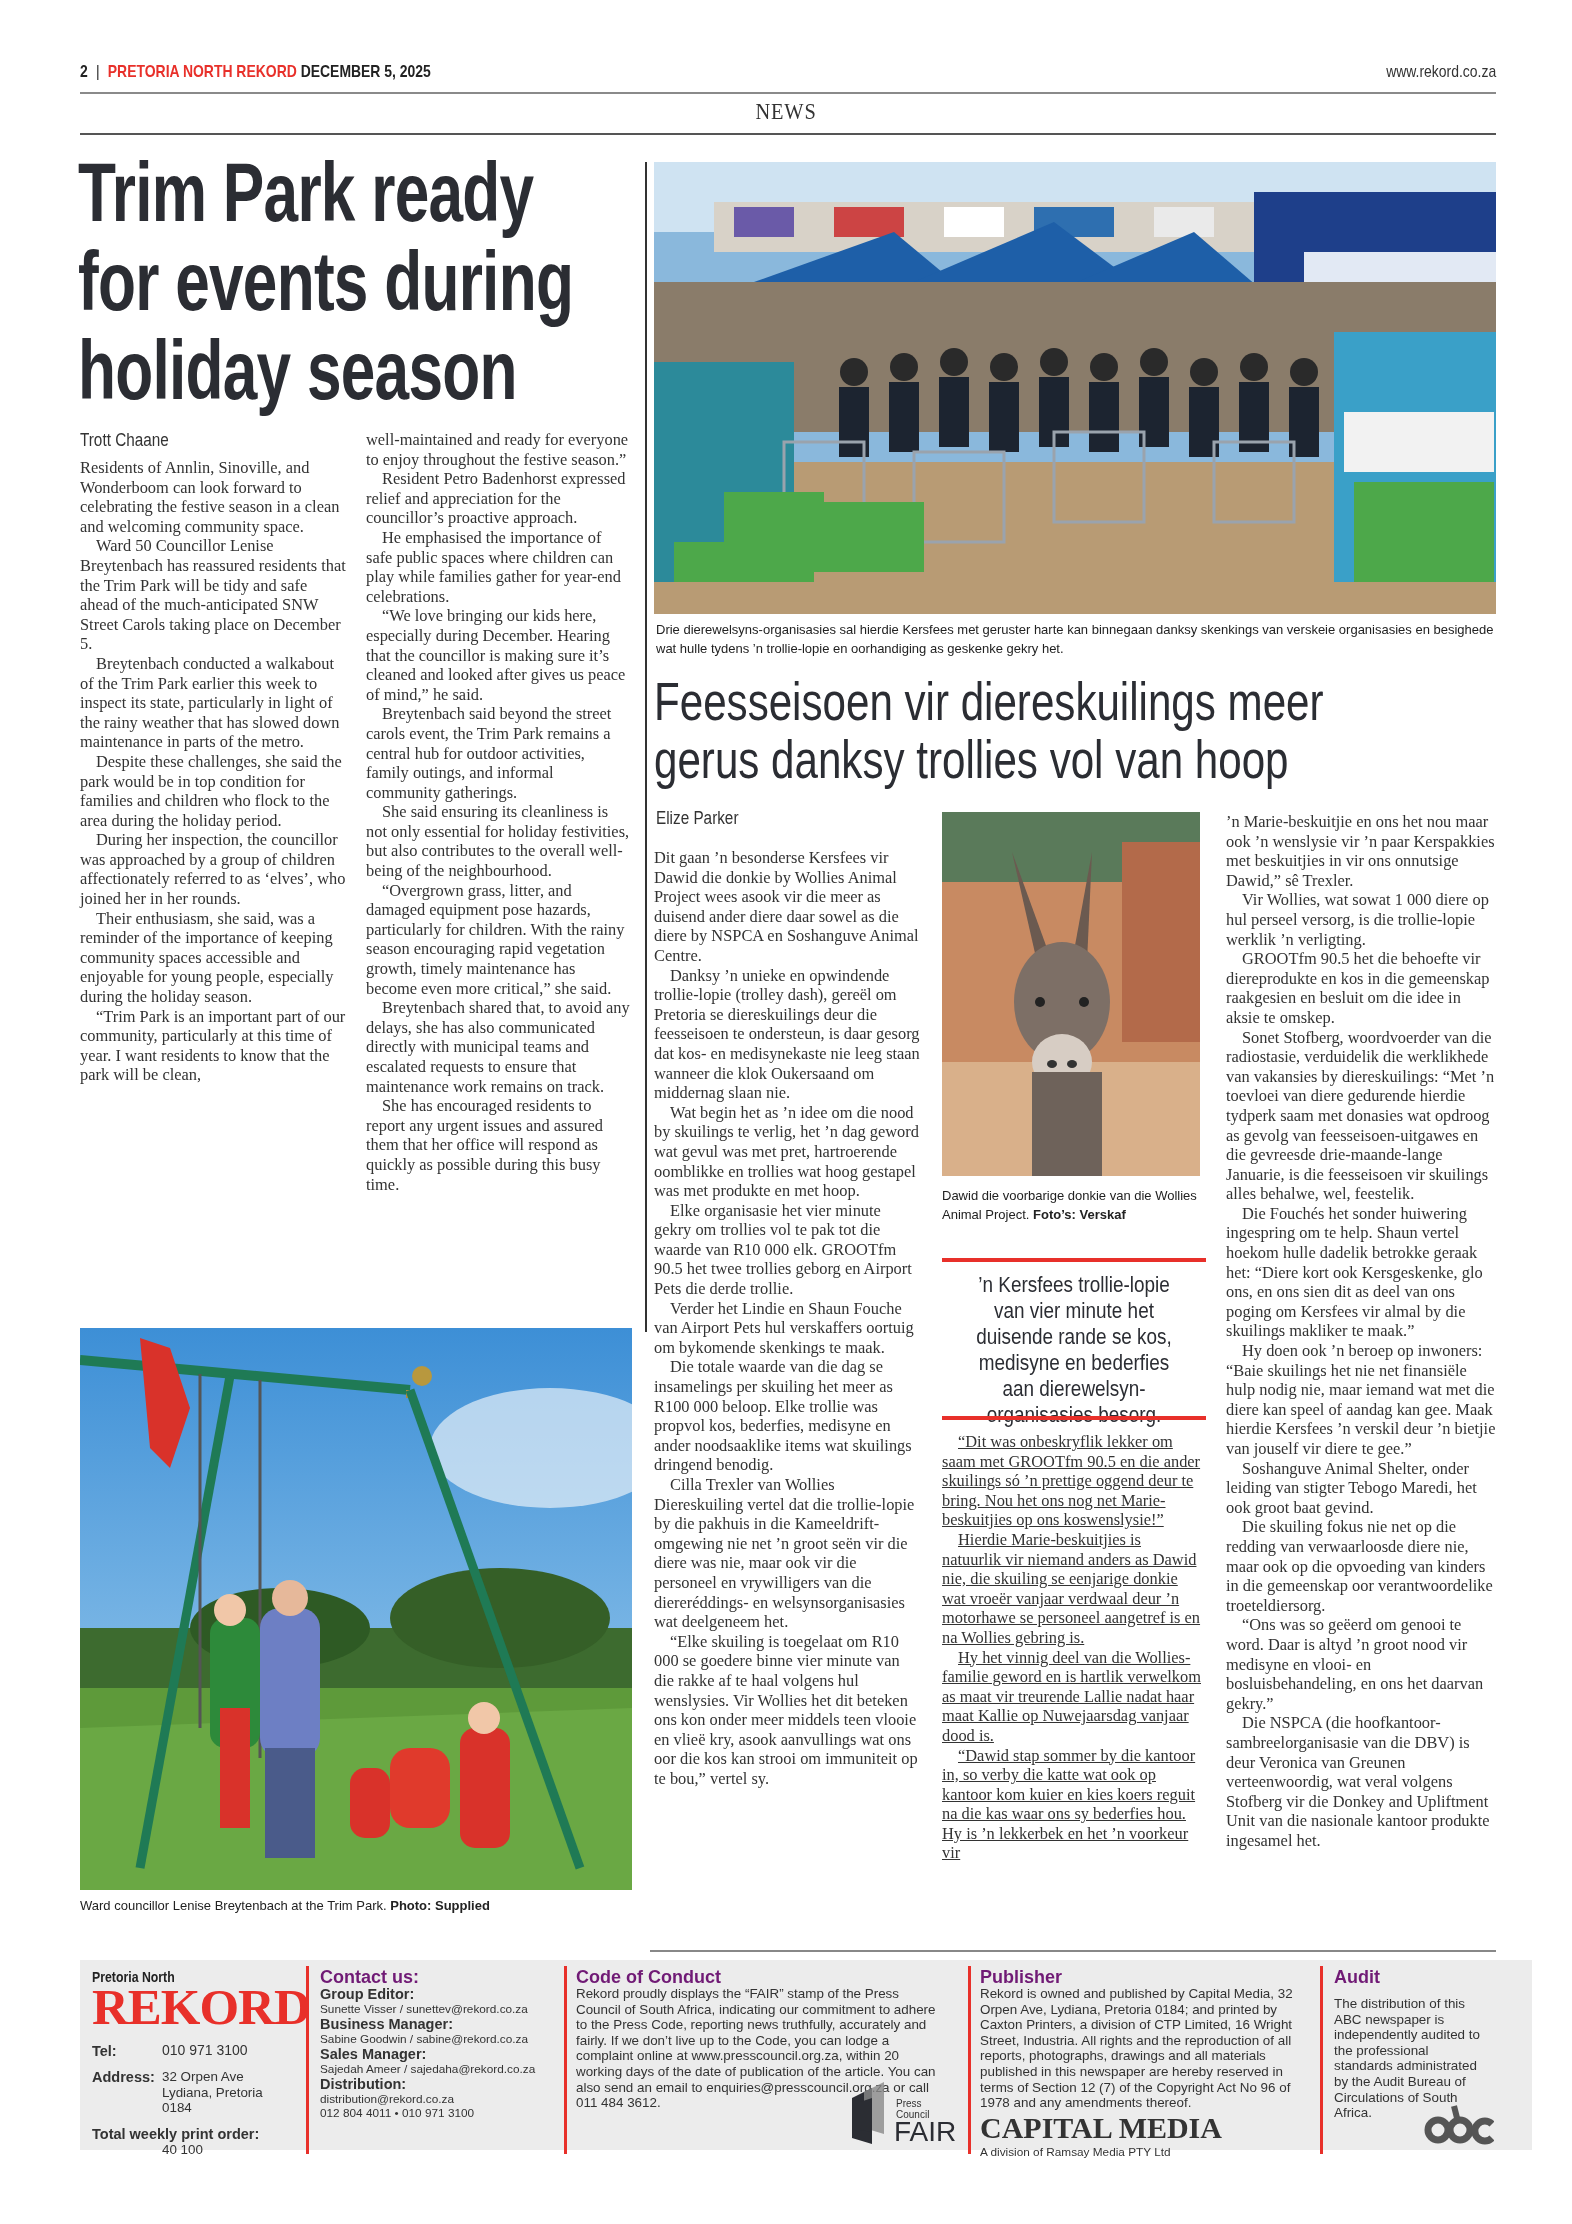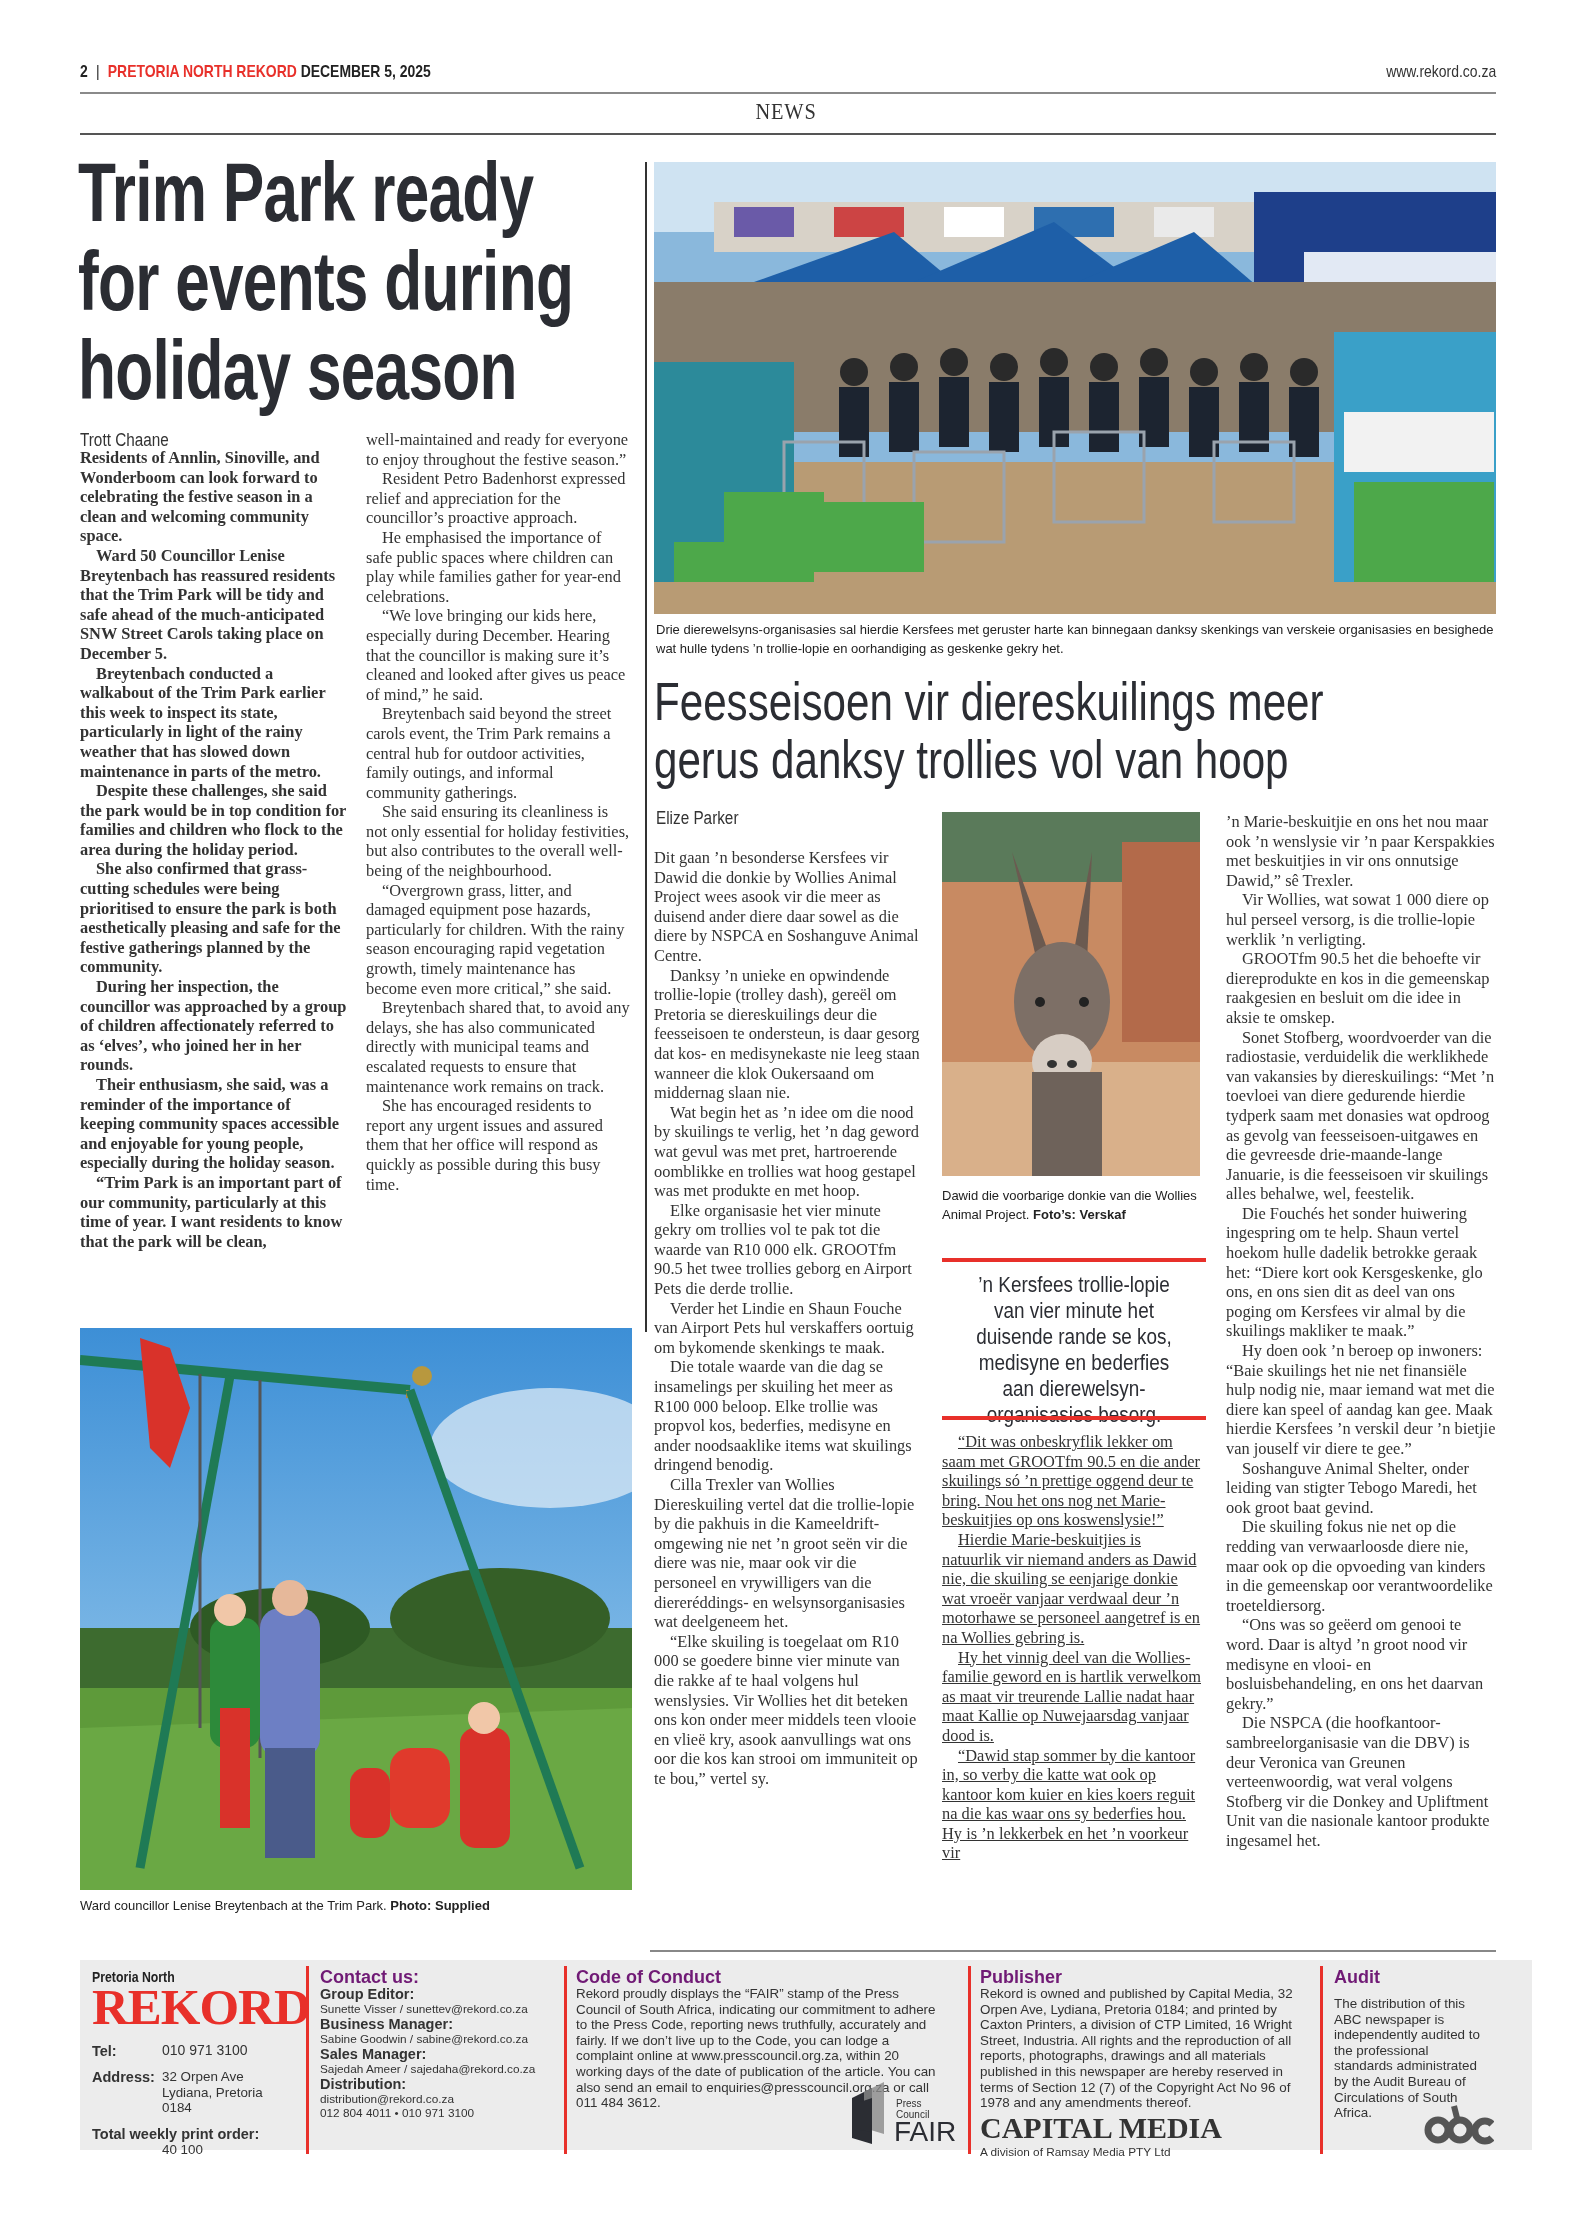--- a/index.html
+++ b/index.html
@@ -61,26 +61,25 @@
 <div class="abs section">NEWS</div>
 <div class="abs rule2"></div>
 
 <div class="abs hl1">
   <div>Trim Park ready</div>
   <div>for events during</div>
   <div>holiday season</div>
 </div>
 <div class="abs byline" style="left:80px; top:430px;">Trott Chaane</div>
 
-<div class="abs body-col" style="left:80px; top:448px; width:268px;font-weight:bold;">
+<div class="abs body-col" style="left:80px; top:458px; width:268px;">
   <p class="first">Residents of Annlin, Sinoville, and Wonderboom can look forward to celebrating the festive season in a clean and welcoming community space.</p>
   <p>Ward 50 Councillor Lenise Breytenbach has reassured residents that the Trim Park will be tidy and safe ahead of the much-anticipated SNW Street Carols taking place on December 5.</p>
   <p>Breytenbach conducted a walkabout of the Trim Park earlier this week to inspect its state, particularly in light of the rainy weather that has slowed down maintenance in parts of the metro.</p>
   <p>Despite these challenges, she said the park would be in top condition for families and children who flock to the area during the holiday period.</p>
-  <p>She also confirmed that grass-cutting schedules were being prioritised to ensure the park is both aesthetically pleasing and safe for the festive gatherings planned by the community.</p>
   <p>During her inspection, the councillor was approached by a group of children affectionately referred to as ‘elves’, who joined her in her rounds.</p>
   <p>Their enthusiasm, she said, was a reminder of the importance of keeping community spaces accessible and enjoyable for young people, especially during the holiday season.</p>
   <p>“Trim Park is an important part of our community, particularly at this time of year. I want residents to know that the park will be clean,</p>
 </div>
 
 <div class="abs body-col" style="left:366px; top:430px; width:264px;">
   <p class="first">well-maintained and ready for everyone to enjoy throughout the festive season.”</p>
   <p>Resident Petro Badenhorst expressed relief and appreciation for the councillor’s proactive approach.</p>
   <p>He emphasised the importance of safe public spaces where children can play while families gather for year-end celebrations.</p>
   <p>“We love bringing our kids here, especially during December. Hearing that the councillor is making sure it’s cleaned and looked after gives us peace of mind,” he said.</p>

